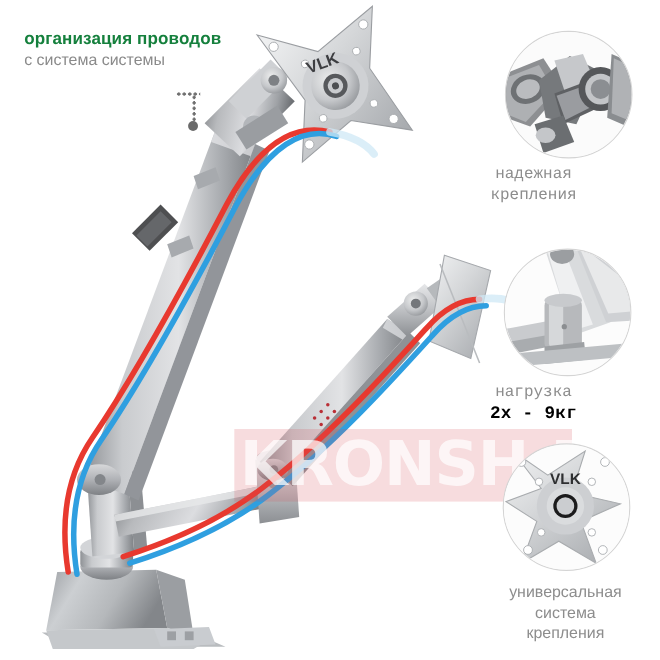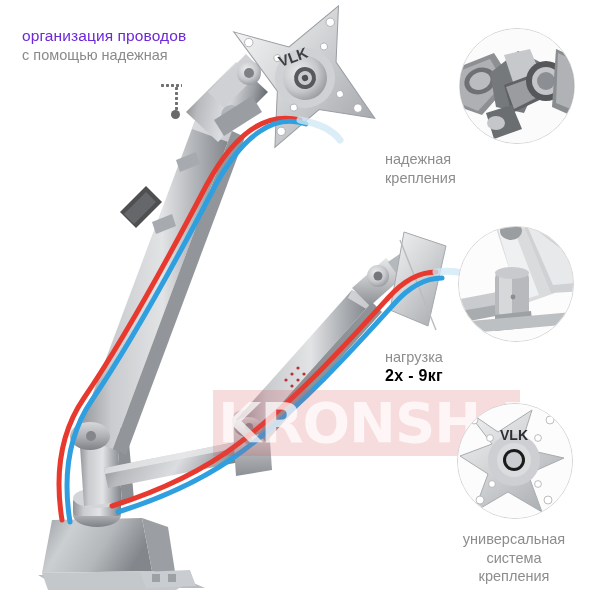--- a/index.html
+++ b/index.html
@@ -1,38 +1,38 @@
 <!DOCTYPE html>
 <html><head>
 <meta charset="utf-8">
 <style>
   html,body{margin:0;padding:0;background:#ffffff;}
   body{width:600px;height:600px;overflow:hidden;font-family:"Liberation Sans","DejaVu Sans",sans-serif;}
   #stage{position:relative;width:600px;height:600px;background:#fff;}
 
   
   #headline{position:absolute;left:22px;top:26px;width:260px;}
-  #headline .l1{font-size:15.5px;font-weight:normal;color:#6d28d9;letter-spacing:.1px;line-height:19px;white-space:nowrap;}
+  #headline .l1{font-size:15.5px;font-weight:bold;color:#15803d;letter-spacing:.1px;line-height:19px;white-space:nowrap;}
   #headline .l2,#headline .l3{font-size:14.5px;font-weight:normal;color:#8a8a8a;line-height:20px;white-space:nowrap;}
   #headline .l3{position:relative;}
 
   
   .leader-h{position:absolute;left:160px;top:84px;width:22px;height:3px;
       background-image:radial-gradient(circle,#6f6f6f 1.4px,transparent 1.5px);
       background-size:5px 3px;background-repeat:repeat-x;}
   .leader-v{position:absolute;left:175px;top:86px;width:3px;height:26px;
       background-image:radial-gradient(circle,#6f6f6f 1.4px,transparent 1.5px);
       background-size:3px 5px;background-repeat:repeat-y;}
   .leader-dot{position:absolute;left:171px;top:110px;width:9px;height:9px;border-radius:50%;background:#6a6a6a;}
 
   
   .callout{position:absolute;}
   .circ{position:absolute;border-radius:50%;overflow:hidden;border:1px solid #d4d4d4;background:#fdfdfd;}
   .cap{position:absolute;color:#8d8d8d;font-size:14.5px;line-height:18.5px;white-space:nowrap;}
-  .cap.right{text-align:left;}
+  .cap.right{text-align:center;font-family:Liberation Mono, monospace;}
   .cap.center{text-align:center;}
   .cap .accent{color:#000000;font-weight:bold;font-size:16px;letter-spacing:.3px;}
 
   
   #wm-band{position:absolute;left:213px;top:390px;width:307px;height:66px;background:rgba(216,80,90,.20);}
   #wm-text{position:absolute;left:218px;top:392px;width:330px;height:62px;
      font-family:"DejaVu Sans",sans-serif;font-weight:bold;font-size:56px;letter-spacing:-1px;
      color:rgba(255,255,255,.72);line-height:62px;white-space:nowrap;overflow:hidden;}
 
   .svgwrap{position:absolute;left:0;top:0;width:600px;height:600px;}
@@ -188,21 +188,21 @@
       <path d="M300 120 C322 124 334 132 340 140" stroke="#cfe8f6" stroke-width="7" opacity=".75"></path>
       <path d="M436 272 C452 270 462 272 470 276" stroke="#cfe8f6" stroke-width="7" opacity=".75"></path>
     </g>
   </svg>
 
   <div id="wm-band"></div>
   <div id="wm-text">KRONSH.RU</div>
 
   <div id="headline">
     <div class="l1">организация проводов</div>
-    <div class="l2">с помощью надежная</div>
+    <div class="l2">с система системы</div>
   </div>
   <div class="leader-h"></div>
   <div class="leader-v"></div>
   <div class="leader-dot"></div>
 
   <div class="callout">
     <div class="circ" style="left:459px;top:28px;width:114px;height:114px;">
       <svg viewBox="0 0 114 114" width="114" height="114">
         <rect width="114" height="114" fill="#fbfbfb"></rect>
         <path d="M-6 40 L34 24 L52 52 L22 86 L-6 76 Z" fill="#8d8f92"></path>

